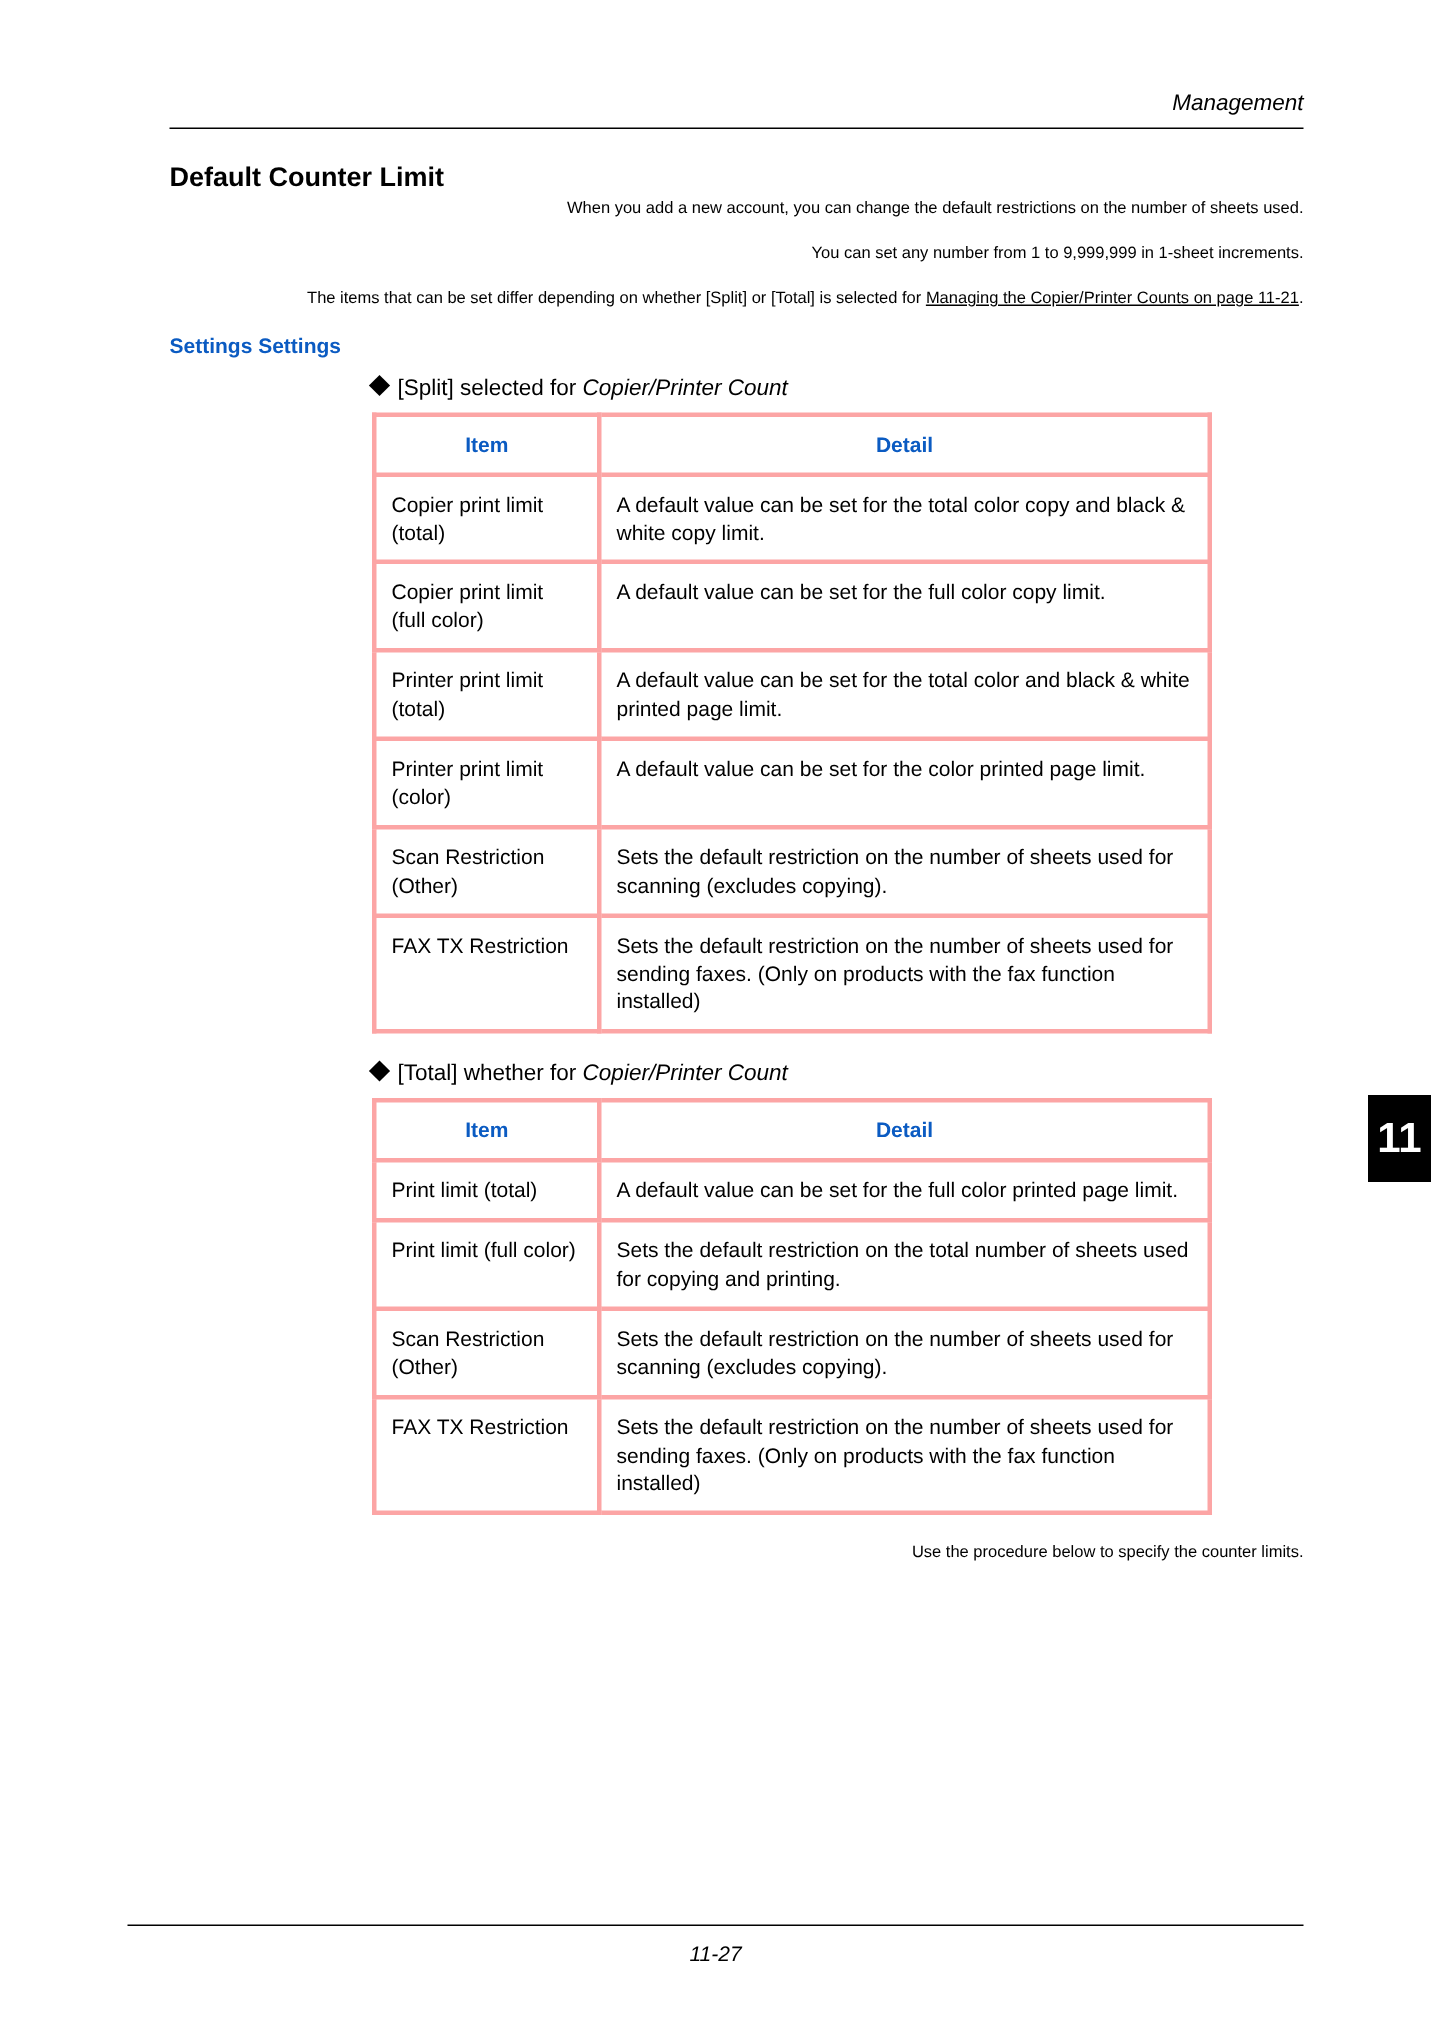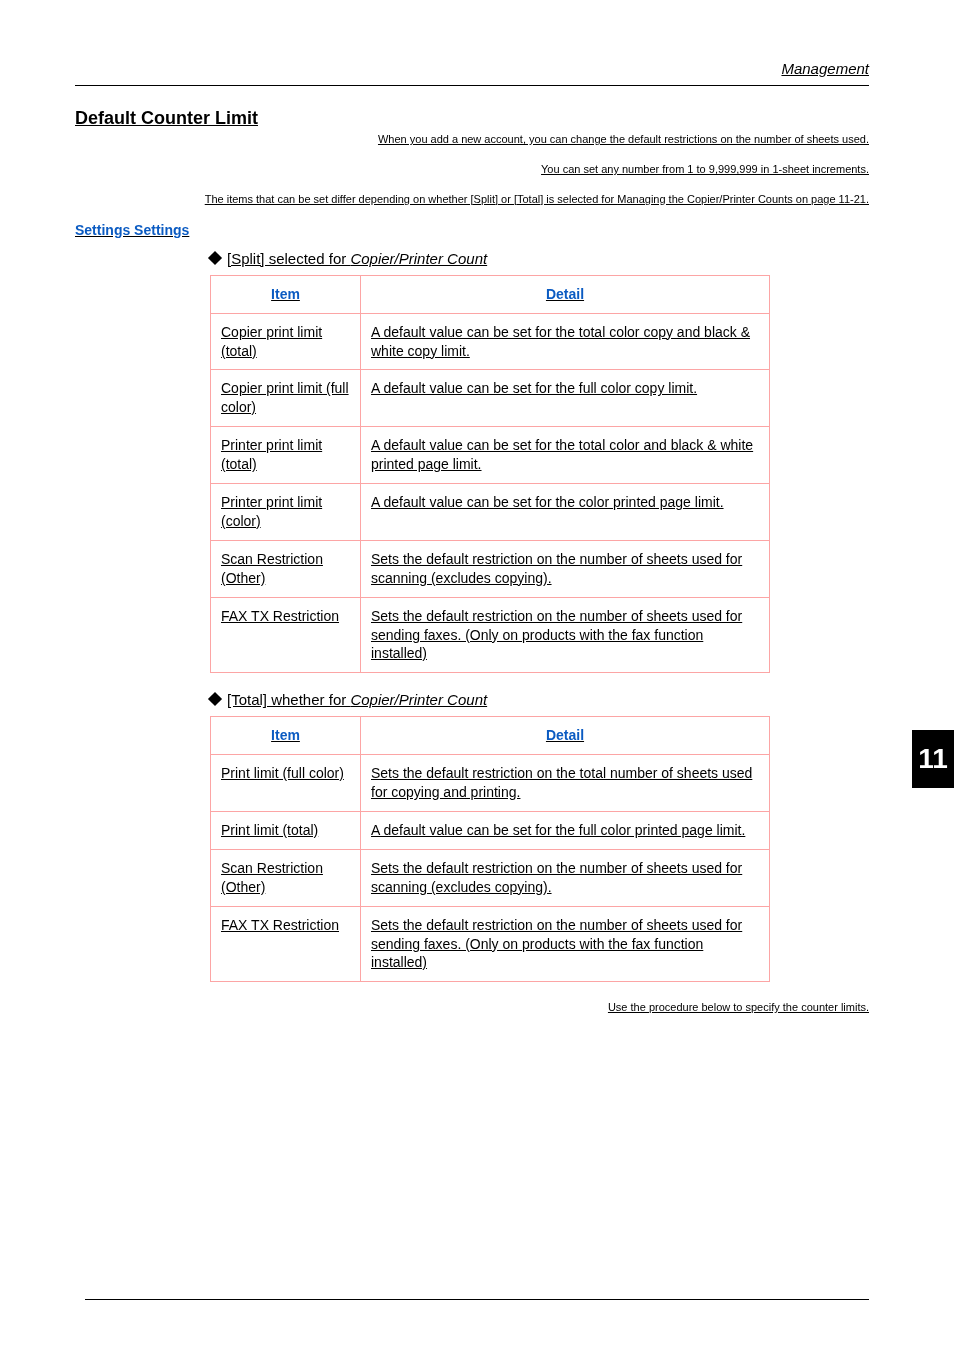--- a/index.html
+++ b/index.html
@@ -7,25 +7,24 @@
     padding: 0;
     font-family: Arial, Helvetica, sans-serif;
     background: #fff;
     color: #000;
     width: 954px;
     height: 1350px;
     position: relative;
     box-sizing: border-box;
   }
   .page {
-    padding: 60px 85px 40px 75px;
+    padding: 60px 85px 40px 113px;
     position: relative;
     min-height: 1350px;
     box-sizing: border-box;
-    text-decoration: underline;
   }
   .running-header {
     text-align: right;
     font-style: italic;
     font-size: 15px;
     margin-bottom: 8px;
   }
   .header-rule {
     border: none;
     border-top: 1px solid #000;
@@ -84,21 +83,21 @@
     top: -1px;
   }
   .bullet-line em { font-style: italic; }
   table.spec {
     border-collapse: collapse;
     width: 560px;
     margin: 6px 0 18px 0;
     font-size: 14px;
   }
   table.spec th, table.spec td {
-    border: 1px solid #fca5a5;
+    border: 3px solid #fca5a5;
     padding: 9px 10px;
     text-align: left;
     vertical-align: top;
     line-height: 1.35;
   }
   table.spec th {
     text-align: center;
     color: #0b5bc2;
     font-weight: bold;
     background: #fff;
@@ -197,37 +196,38 @@
           <col>
         </colgroup>
       <thead>
         <tr>
           <th>Item</th>
           <th>Detail</th>
         </tr>
       </thead>
       <tbody>
         <tr>
+            <td>Print limit (total)</td>
+            <td>A default value can be set for the full color printed page limit.</td>
+          </tr>
+        <tr>
             <td>Print limit (full color)</td>
             <td>Sets the default restriction on the total number of sheets used for copying and printing.</td>
-          </tr>
-        <tr>
-            <td>Print limit (total)</td>
-            <td>A default value can be set for the full color printed page limit.</td>
           </tr>
         <tr>
             <td>Scan Restriction (Other)</td>
             <td>Sets the default restriction on the number of sheets used for scanning (excludes copying).</td>
           </tr>
         <tr>
             <td>FAX TX Restriction</td>
             <td>Sets the default restriction on the number of sheets used for sending faxes. (Only on products with the fax function installed)</td>
           </tr>
       </tbody>
     </table>
   </div>
 
   <p class="body">Use the procedure below to specify the counter limits.</p>
 
   <div class="footer">
     <hr class="footer-rule">
+    <div class="page-number">11-27</div>
   </div>
 </div>
 
 </body></html>

